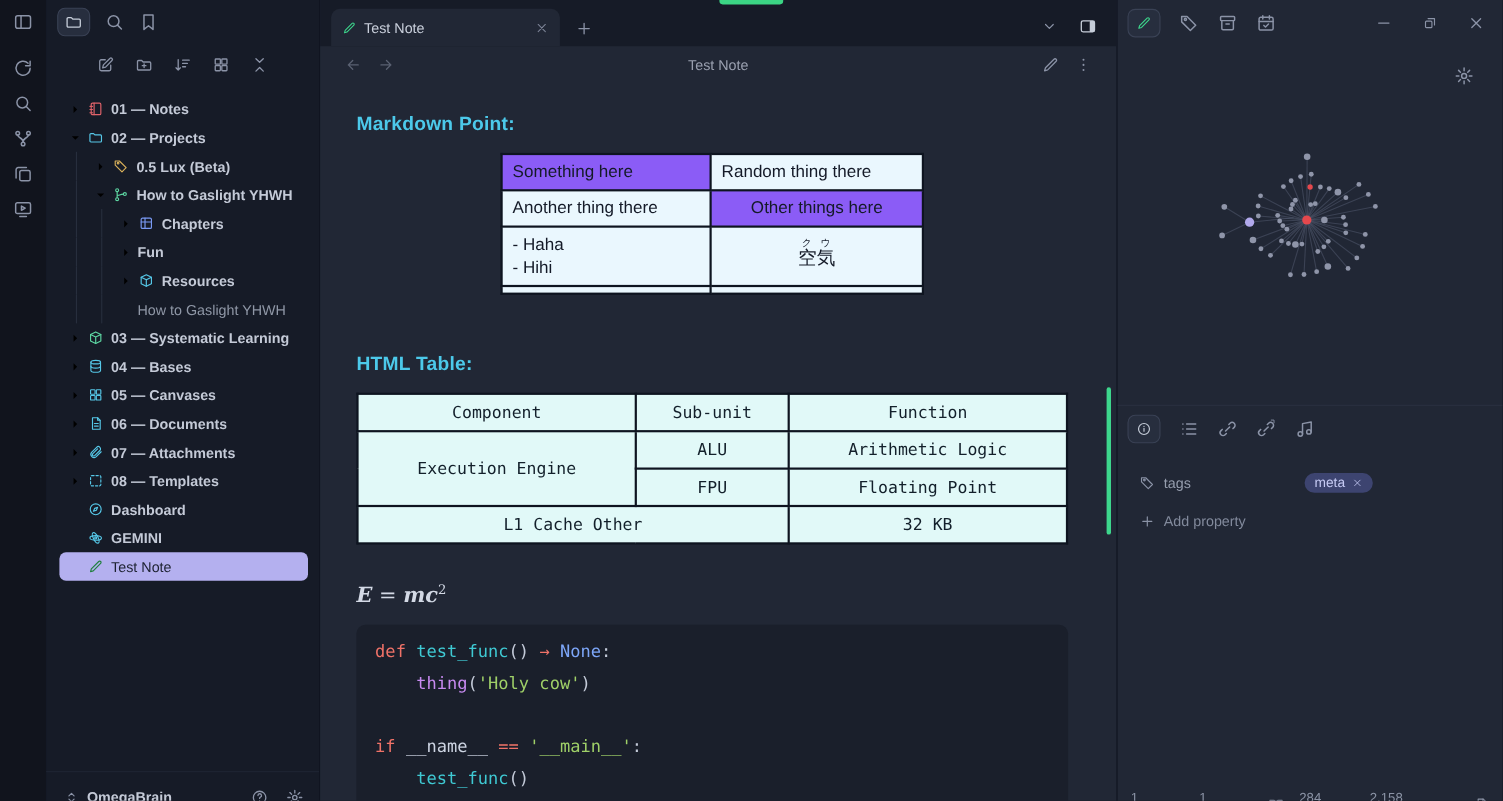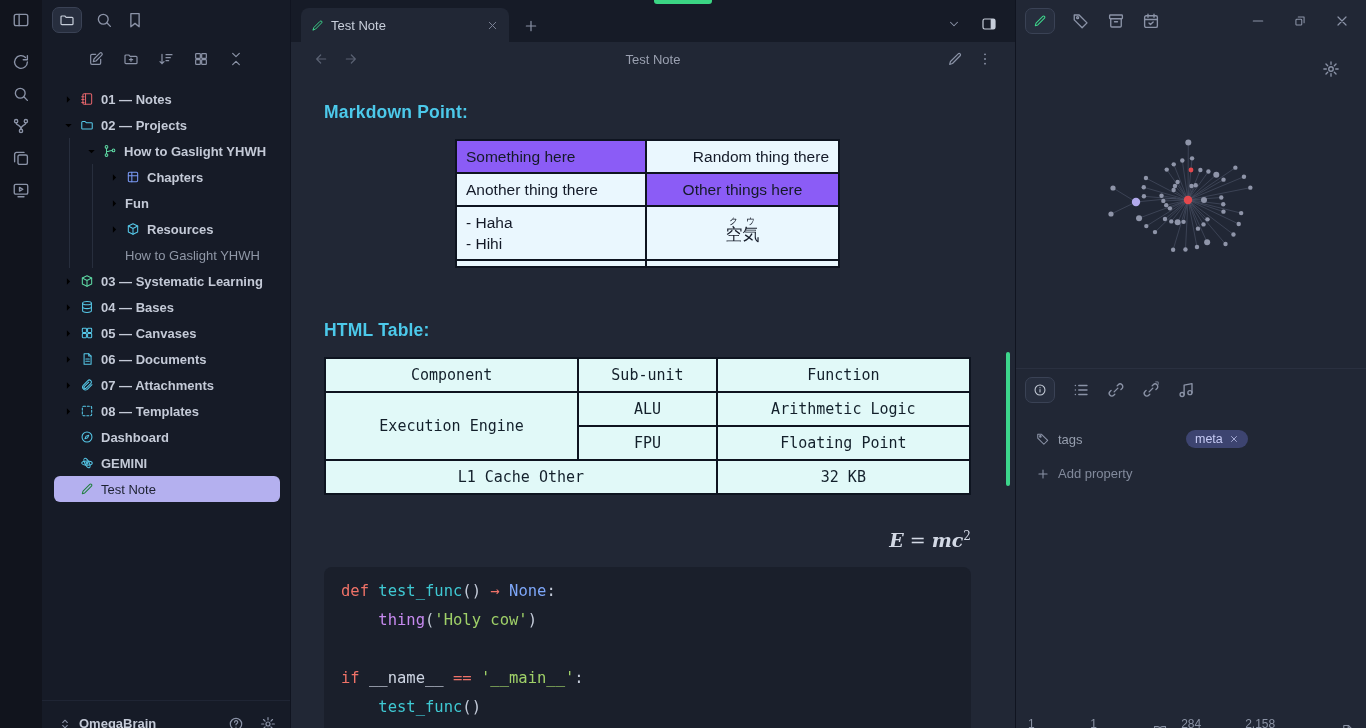--- a/index.html
+++ b/index.html
@@ -61,21 +61,21 @@
   .md-table td{border:2px solid #0e1420;background:#eaf7fe;padding:5px 9px;vertical-align:middle}
   .md-table td.hl{background:#8b5cf6;font-weight:400}
   .md-table tr.stub td{padding:0;height:7px}
   ruby{ruby-position:over;font-size:17px;font-family:sans-serif}
   rt{font-size:9px;letter-spacing:1px}
 
   .html-table{margin:16px 0 0;font-family:"DejaVu Sans Mono","Liberation Mono",monospace;font-size:15px;line-height:22px;color:#13202b;width:647px}
   .html-table td{border:2px solid #0e1420;background:#e1f9f8;padding:5px 8px;text-align:center}
   .html-table td.bold{font-weight:400}
 
-  .math{margin-top:34px;text-align:right;font-family:"DejaVu Serif",serif;font-size:19px;color:#d3d9e5}
+  .math{margin-top:34px;text-align:left;font-family:"DejaVu Serif",serif;font-size:19px;color:#d3d9e5}
   .math i{font-style:italic;font-weight:600}
   .math sup{font-size:12px}
 
   .code-block{margin-top:16px;background:#1a1f2b;border-radius:8px;padding:10px 17px 24px;
     font-family:"DejaVu Sans Mono","Liberation Mono",monospace;font-size:15.5px;line-height:29px;color:#c3cad8}
   .code-line{white-space:pre;min-height:29px}
   .tk-kw{color:#ef7268}.tk-fn{color:#3fc9d3}.tk-mg{color:#c78af0}.tk-st{color:#9fd068}
   .tk-op{color:#ef7268}.tk-bi{color:#7da6f8}.tk-va{color:#cdd4e2}
 
   .scrollthumb{position:absolute;right:5px;top:276px;width:4px;height:134px;background:#3dd68c;border-radius:2px}
@@ -229,20 +229,35 @@
             <svg viewBox="0 0 24 24">
               <path d="M3 7.5A1.5 1.5 0 0 1 4.5 6h4.2l2 2h8.8A1.5 1.5 0 0 1 21 9.5v8A1.5 1.5 0 0 1 19.5 19h-15A1.5 1.5 0 0 1 3 17.5z"></path>
             </svg>
           </span>
           <span class="tlabel b">02 — Projects</span>
         </div>
         <div class="tree-row">
           <span class="guide"></span>
           <span class="chev">
             <svg viewBox="0 0 24 24">
+              <path d="M9 6l6 6-6 6"></path>
+            </svg>
+          </span>
+          <span class="icon ticon" style="color: rgb(216, 176, 90);">
+            <svg viewBox="0 0 24 24">
+              <path d="M3 10.5V4h6.5L20 14.5 13.5 21 3 10.5z"></path>
+              <circle cx="7.5" cy="7.5" r="1.3"></circle>
+            </svg>
+          </span>
+          <span class="tlabel b">0.5 Lux (Beta)</span>
+        </div>
+        <div class="tree-row">
+          <span class="guide"></span>
+          <span class="chev">
+            <svg viewBox="0 0 24 24">
               <path d="M6 9l6 6 6-6"></path>
             </svg>
           </span>
           <span class="icon ticon" style="color: rgb(93, 214, 162);">
             <svg viewBox="0 0 24 24">
               <circle cx="6" cy="5" r="2.3"></circle>
               <circle cx="6" cy="19" r="2.3"></circle>
               <circle cx="18" cy="11" r="2.3"></circle>
               <path d="M6 7.5v9M6 13c6 0 4-2 9.5-2"></path>
             </svg>
@@ -503,21 +518,21 @@
       <div class="editor-inner">
         <div class="md-h">Markdown Point:</div>
         <table class="md-table">
           <colgroup>
               <col style="width: 190px;">
               <col style="width: 193px;">
             </colgroup>
           <tbody>
               <tr>
                 <td class="hl" style="text-align: left;">Something here</td>
-                <td style="text-align: right;">Random thing there</td>
+                <td style="text-align: left;">Random thing there</td>
               </tr>
               <tr>
                 <td style="text-align: left;">Another thing there</td>
                 <td class="hl" style="text-align: center;">Other things here</td>
               </tr>
               <tr>
                 <td style="text-align: left;">- Haha<br>- Hihi</td>
                 <td style="text-align: center;"><ruby>空気<rt>クウ</rt></ruby></td>
               </tr>
               <tr class="stub">

